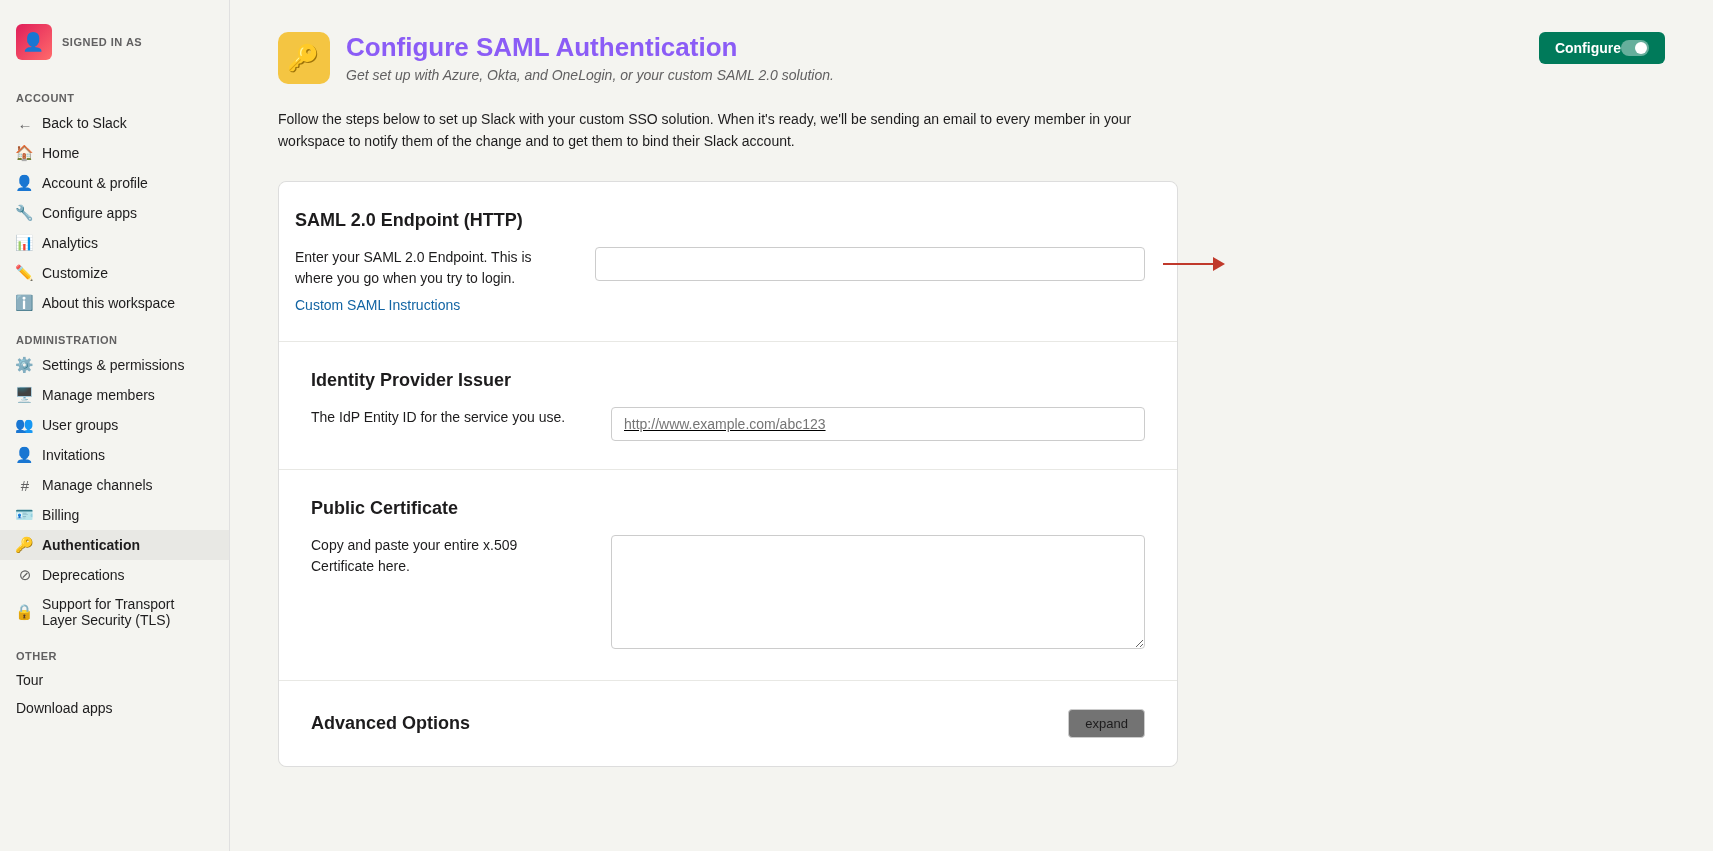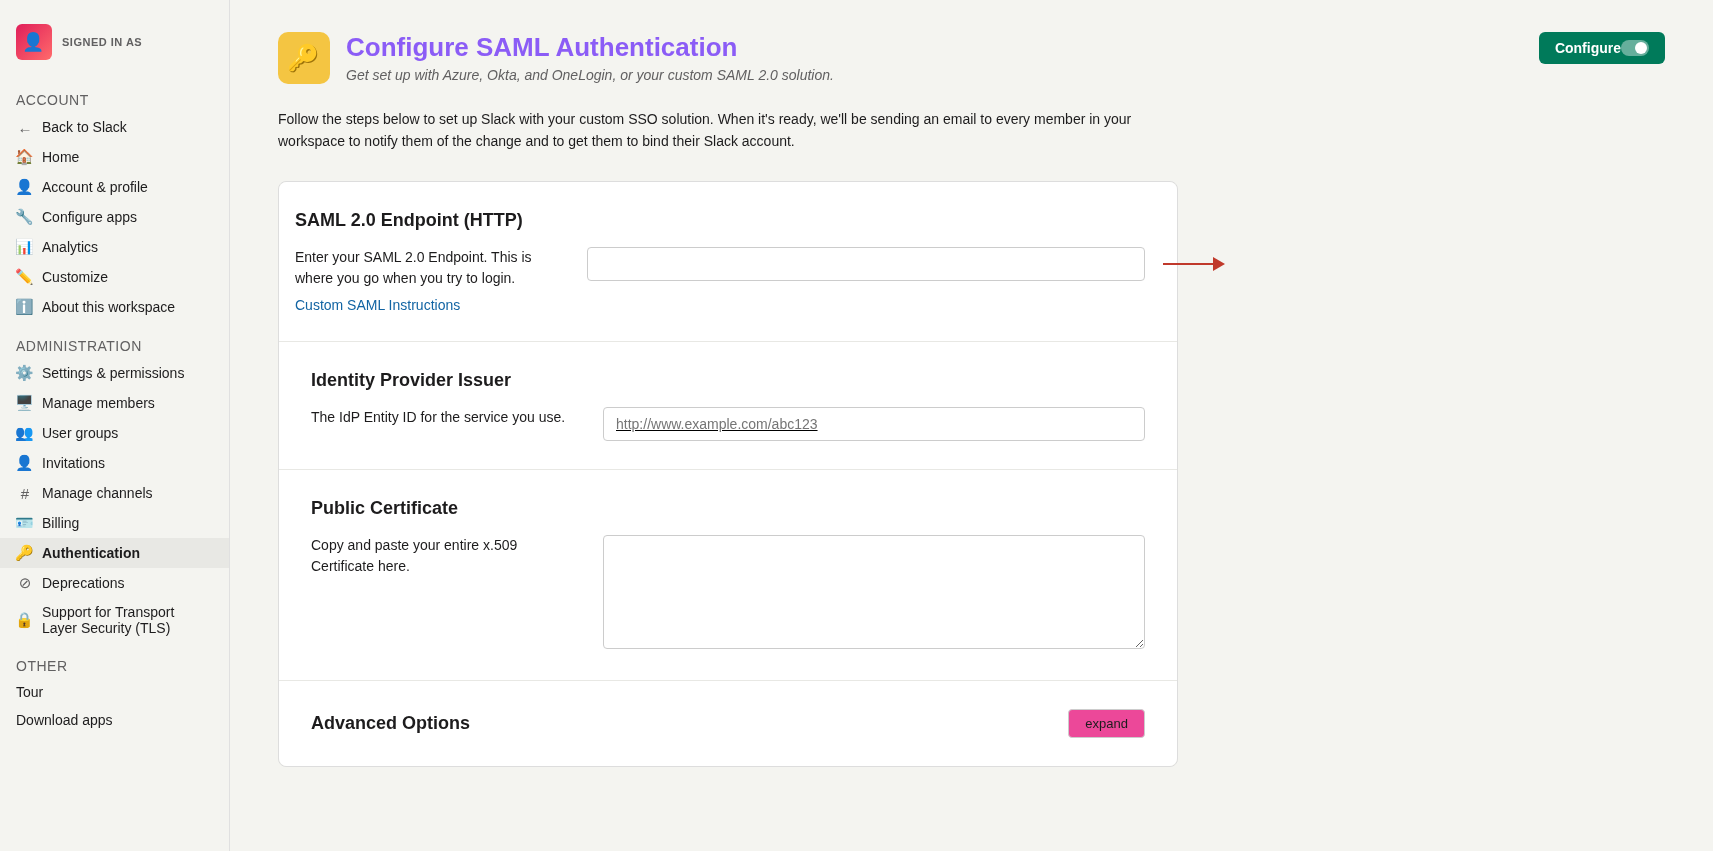--- a/index.html
+++ b/index.html
@@ -40,22 +40,22 @@
       flex-shrink: 0;
     }
     .signed-in-label {
       font-size: 11px;
       font-weight: 700;
       color: #616061;
       text-transform: uppercase;
       letter-spacing: 0.5px;
     }
     .section-label {
-      font-size: 14px;
-      font-weight: 400;
+      font-size: 11px;
+      font-weight: 700;
       color: #616061;
       text-transform: uppercase;
       letter-spacing: 0.5px;
       padding: 16px 16px 4px 16px;
     }
     .nav-item {
       display: flex;
       align-items: center;
       gap: 8px;
       padding: 6px 16px;
@@ -160,21 +160,21 @@
     }
 
     .section-title {
       font-size: 18px;
       font-weight: 700;
       margin-bottom: 16px;
     }
     .form-row {
       display: flex;
       align-items: flex-start;
-      gap: 32px;
+      gap: 40px;
     }
     .form-label-group {
       flex: 0 0 260px;
       max-width: 260px;
     }
     .form-label-desc {
       font-size: 14px;
       color: #1d1c1d;
       line-height: 1.5;
       margin-bottom: 8px;
@@ -209,21 +209,21 @@
       min-height: 100px;
     }
 
     .advanced-section {
       display: flex;
       align-items: center;
       justify-content: space-between;
     }
     .expand-btn {
       border: 1px solid #ccc;
-      background: #ec4899;
+      background: #737373;
       padding: 6px 16px;
       border-radius: 4px;
       font-size: 13px;
       cursor: pointer;
       color: #1d1c1d;
     }
 
     .all-sections-wrapper {
       border: 1px solid #ddd;
       border-radius: 8px;

